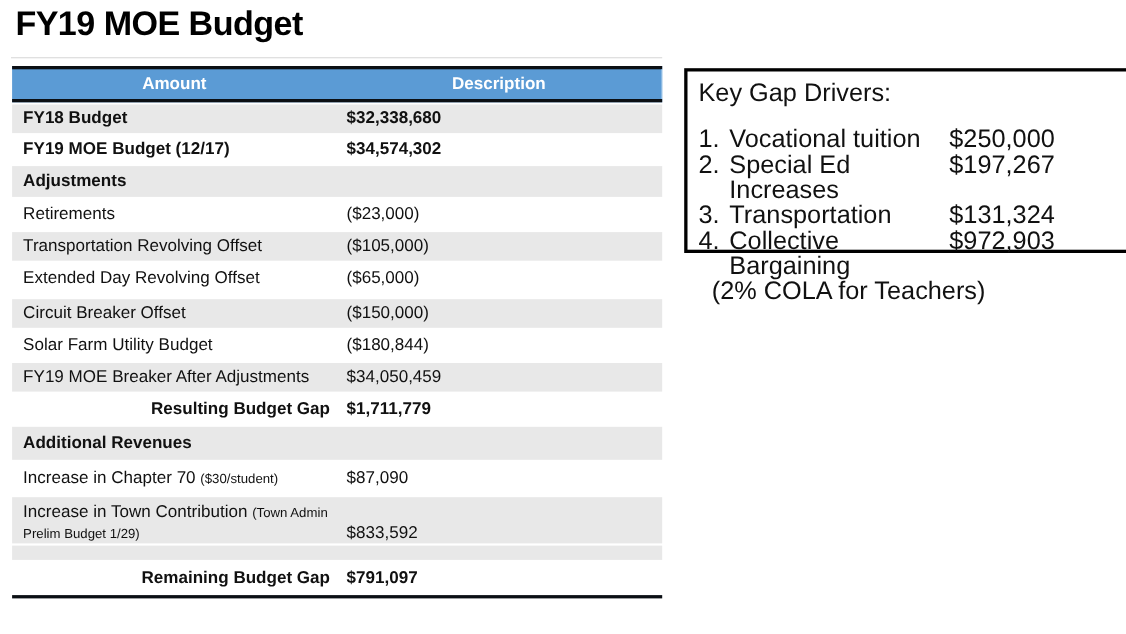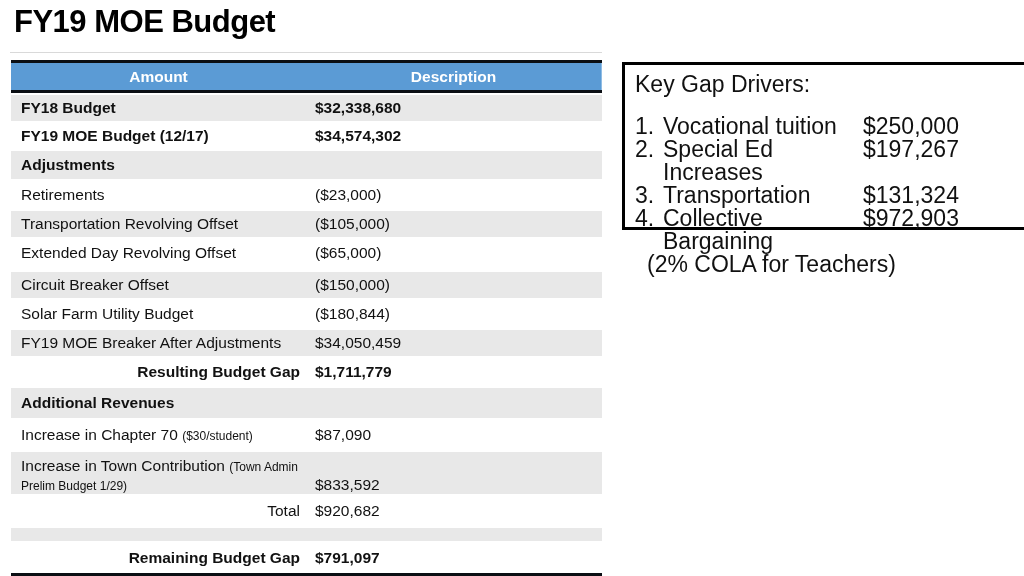--- a/index.html
+++ b/index.html
@@ -136,24 +136,20 @@
       <div class="cell amt"></div>
     </div>
     <div class="row h30">
       <div class="cell desc"><span>Increase in Chapter 70</span> <span class="note">($30/student)</span></div>
       <div class="cell amt">$87,090</div>
     </div>
     <div class="row g h42">
       <div class="cell desc"><span>Increase in Town Contribution</span> <span class="note">(Town Admin Prelim Budget 1/29)</span></div>
       <div class="cell amt">$833,592</div>
     </div>
-    <div class="row ra h30">
-      <div class="cell desc">Total</div>
-      <div class="cell amt">$920,682</div>
-    </div>
     <div class="row g h13">
       <div class="cell desc"></div>
       <div class="cell amt"></div>
     </div>
     <div class="row b ra h30" style="border-bottom:3px solid #0b0f14;justify-content:space-between;">
       <div class="cell desc">Remaining Budget Gap</div>
       <div class="cell amt">$791,097</div>
     </div>
   </div>
 

